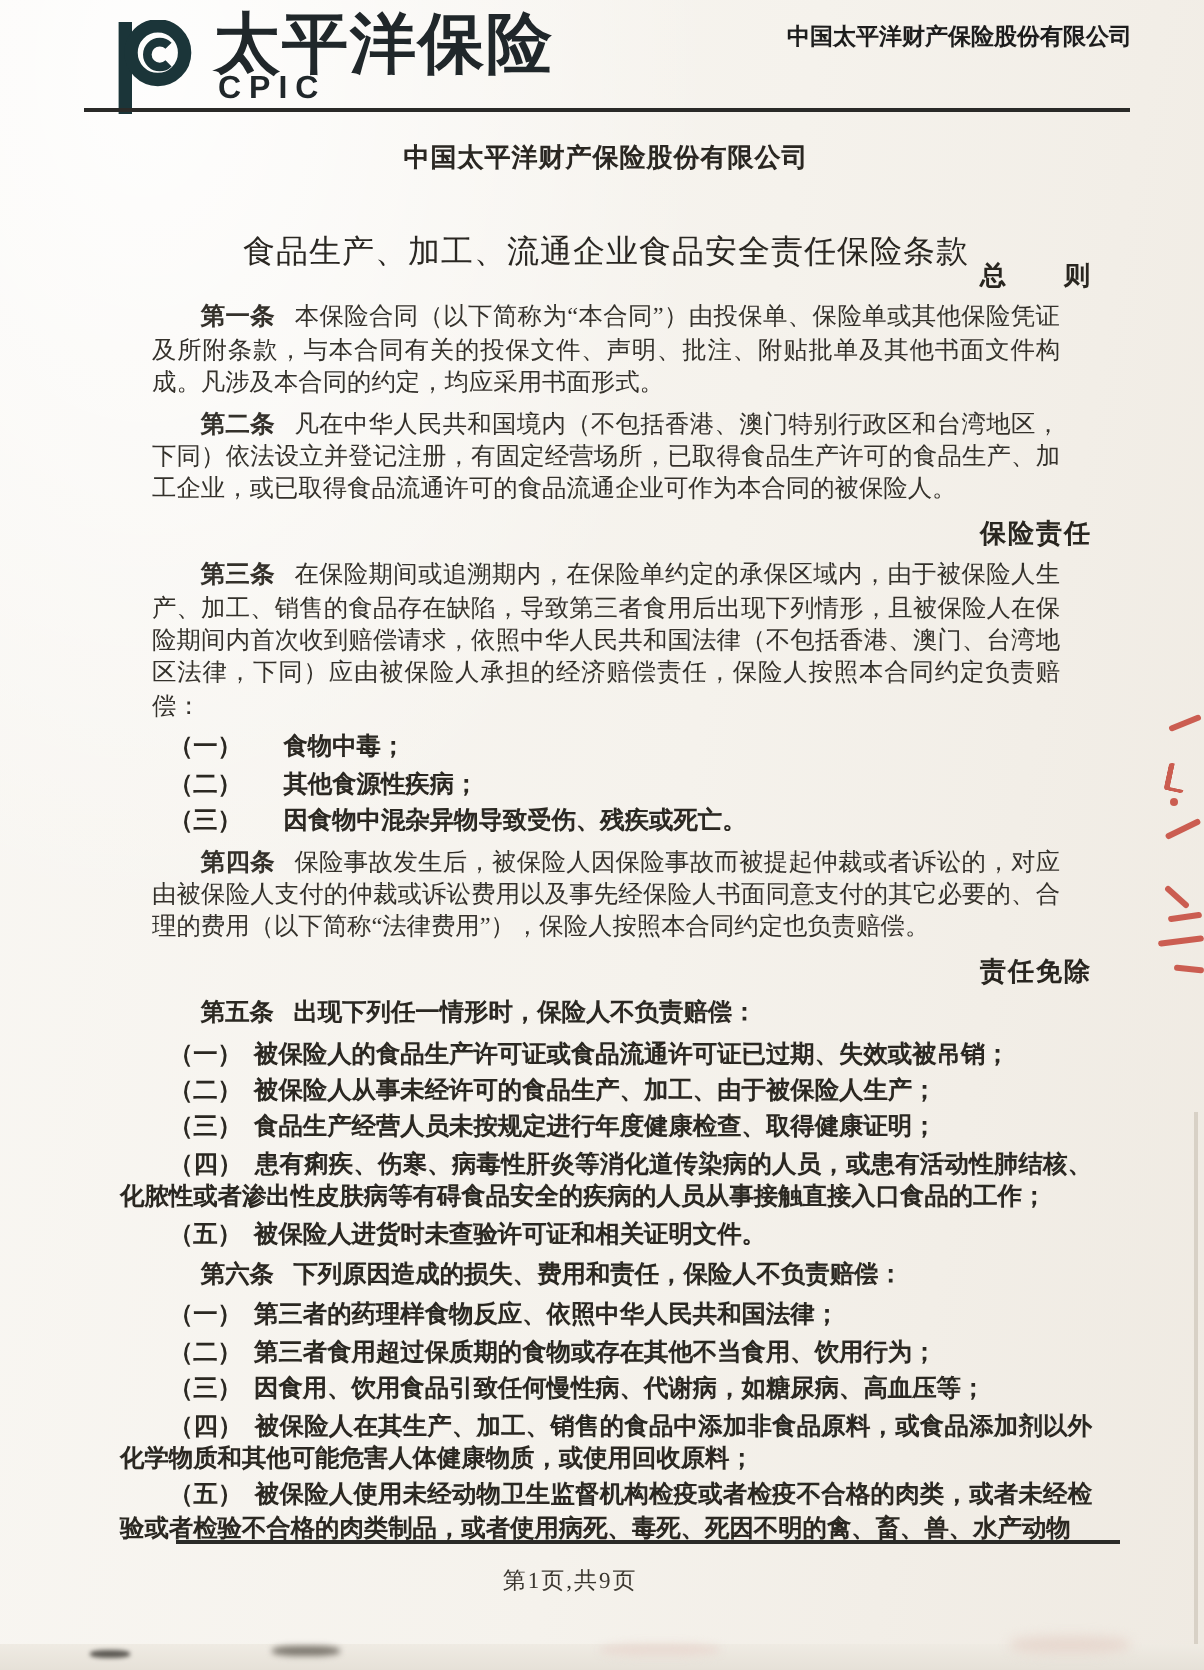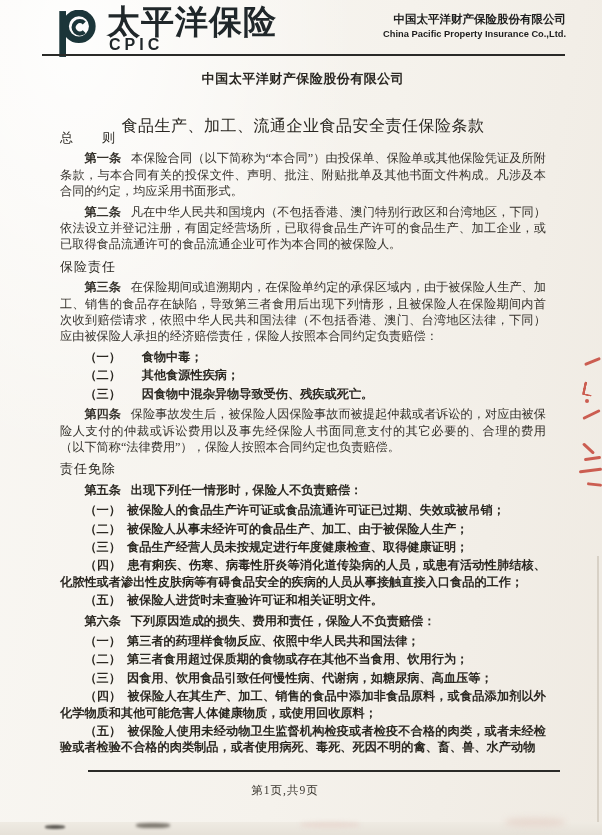--- a/index.html
+++ b/index.html
@@ -24,22 +24,22 @@
   .hdr-right{text-align:right;padding-top:4px;}
   .co-cn{font-family:"Liberation Sans","DejaVu Sans",sans-serif;font-weight:bold;font-size:11.5px;line-height:14px;color:#1d1d1d;}
   .co-en{font-family:"Liberation Sans","DejaVu Sans",sans-serif;font-weight:bold;font-size:9.3px;line-height:12px;color:#1d1d1d;margin-top:2px;}
   .hdr-rule{position:absolute;top:54px;left:42px;width:523px;height:2px;background:#2a2a28;}
   
   .doc-title{position:absolute;top:70px;left:60px;width:486px;text-align:center;color:#2a2722;}
   .t1{font-size:13px;font-weight:bold;letter-spacing:.5px;}
   .t2{font-size:16px;font-weight:normal;margin-top:28px;letter-spacing:.5px;}
   
   .content{position:absolute;top:124px;left:60px;width:486px;font-size:12.2px;line-height:16.4px;color:#34312b;text-align:justify;}
-  .sec-heading{text-align:left;text-indent:0;font-weight:normal;font-size:13px;letter-spacing:1px;margin:6px 0 4px;color:#292620;}
-  .para{margin:4px 0;text-indent:2em;}
+  .sec-heading{text-align:right;text-indent:0;font-weight:bold;font-size:13px;letter-spacing:1px;margin:6px 0 4px;color:#292620;}
+  .para{margin:4px 16px;text-indent:2em;}
   .item{margin:2px 0;}
   .bold{font-weight:bold;color:#2b2822;}
   .lbl{font-weight:bold;margin-right:.8em;}
   .gwide .lbl{margin-right:1.7em;}
   .gsm .lbl{margin-right:.5em;}
   
   .ftr-rule{position:absolute;top:770px;left:88px;width:472px;height:2px;background:#2b2b28;}
   .ftr{position:absolute;top:783px;left:60px;width:450px;text-align:center;font-size:11.5px;color:#3a362f;letter-spacing:1px;}
   
   .red-marks span{position:absolute;background:#c23a2c;opacity:.8;border-radius:2px;}
@@ -73,21 +73,20 @@
           <path d="M30.6 22.6 A6.5 6.5 0 1 1 30.6 13.4" stroke-width="4.5"></path>
         </g>
       </svg>
       <div class="logo-txt">
         <div class="brand-cn">太平洋保险</div>
         <div class="brand-abbr">CPIC</div>
       </div>
     </div>
     <div class="hdr-right">
       <div class="co-cn">中国太平洋财产保险股份有限公司</div>
-      <div class="co-en">China Pacific Property Insurance Co.,Ltd.</div>
     </div>
   </header>
   <div class="hdr-rule"></div>
 
   <div class="doc-title">
     <div class="t1">中国太平洋财产保险股份有限公司</div>
     <div class="t2">食品生产、加工、流通企业食品安全责任保险条款</div>
   </div>
 
   <div class="content">

